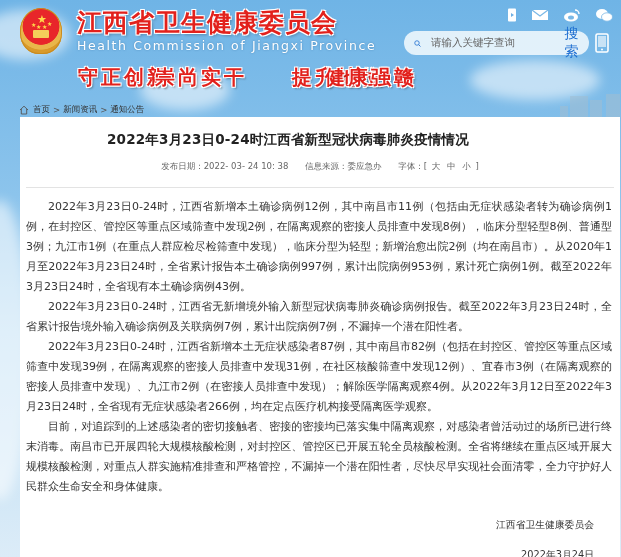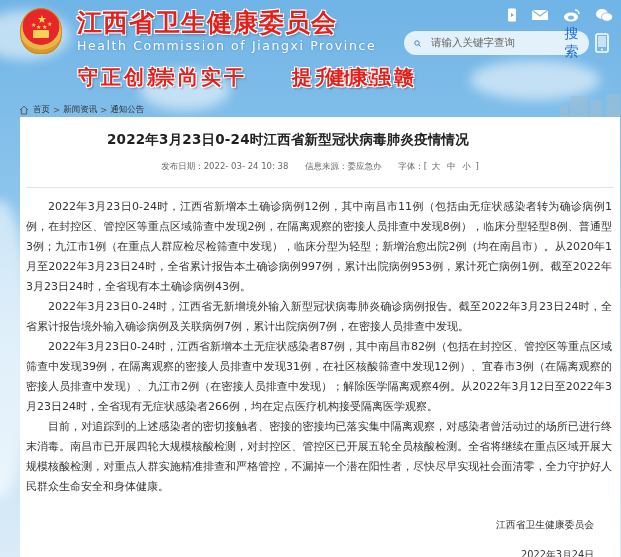--- a/index.html
+++ b/index.html
@@ -198,20 +198,20 @@
       <a>中</a>
       <a>小</a>
       <span style="margin:0;">]</span>
     </span>
   </div>
 
   <div class="divider"></div>
 
   <div class="body">
     <p>2022年3月23日0-24时，江西省新增本土确诊病例12例，其中南昌市11例（包括由无症状感染者转为确诊病例1例，在封控区、管控区等重点区域筛查中发现2例，在隔离观察的密接人员排查中发现8例），临床分型轻型8例、普通型3例；九江市1例（在重点人群应检尽检筛查中发现），临床分型为轻型；新增治愈出院2例（均在南昌市）。从2020年1月至2022年3月23日24时，全省累计报告本土确诊病例997例，累计出院病例953例，累计死亡病例1例。截至2022年3月23日24时，全省现有本土确诊病例43例。</p>
-    <p>2022年3月23日0-24时，江西省无新增境外输入新型冠状病毒肺炎确诊病例报告。截至2022年3月23日24时，全省累计报告境外输入确诊病例及关联病例7例，累计出院病例7例，在密接人员排查中发现。</p>
+    <p>2022年3月23日0-24时，江西省无新增境外输入新型冠状病毒肺炎确诊病例报告。截至2022年3月23日24时，全省累计报告境外输入确诊病例及关联病例7例，累计出院病例7例，不漏掉一个潜在阳性者。</p>
     <p>2022年3月23日0-24时，江西省新增本土无症状感染者87例，其中南昌市82例（包括在封控区、管控区等重点区域筛查中发现39例，在隔离观察的密接人员排查中发现31例，在社区核酸筛查中发现12例）、宜春市3例（在隔离观察的密接人员排查中发现）、九江市2例（在密接人员排查中发现）；解除医学隔离观察4例。从2022年3月12日至2022年3月23日24时，全省现有无症状感染者266例，均在定点医疗机构接受隔离医学观察。</p>
     <p>目前，对追踪到的上述感染者的密切接触者、密接的密接均已落实集中隔离观察，对感染者曾活动过的场所已进行终末消毒。南昌市已开展四轮大规模核酸检测，对封控区、管控区已开展五轮全员核酸检测。全省将继续在重点区域开展大规模核酸检测，对重点人群实施精准排查和严格管控，不漏掉一个潜在阳性者，尽快尽早实现社会面清零，全力守护好人民群众生命安全和身体健康。</p>
   </div>
 
   <div class="sign" style="top:402px;">江西省卫生健康委员会</div>
   <div class="sign" style="top:432px;">2022年3月24日</div>
 </main>
 
 </body></html>

